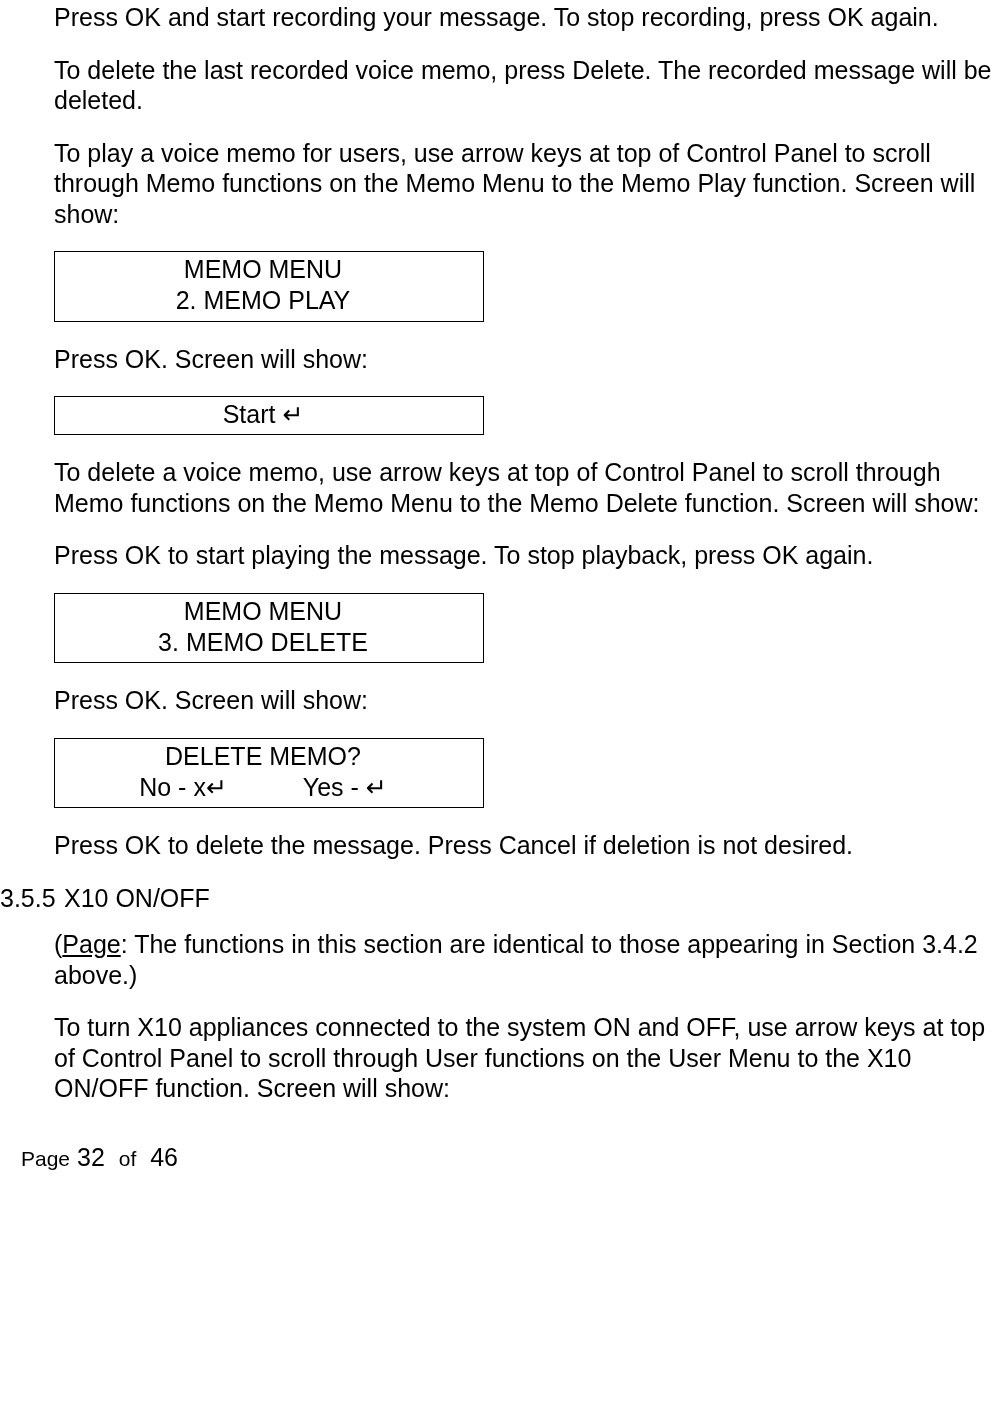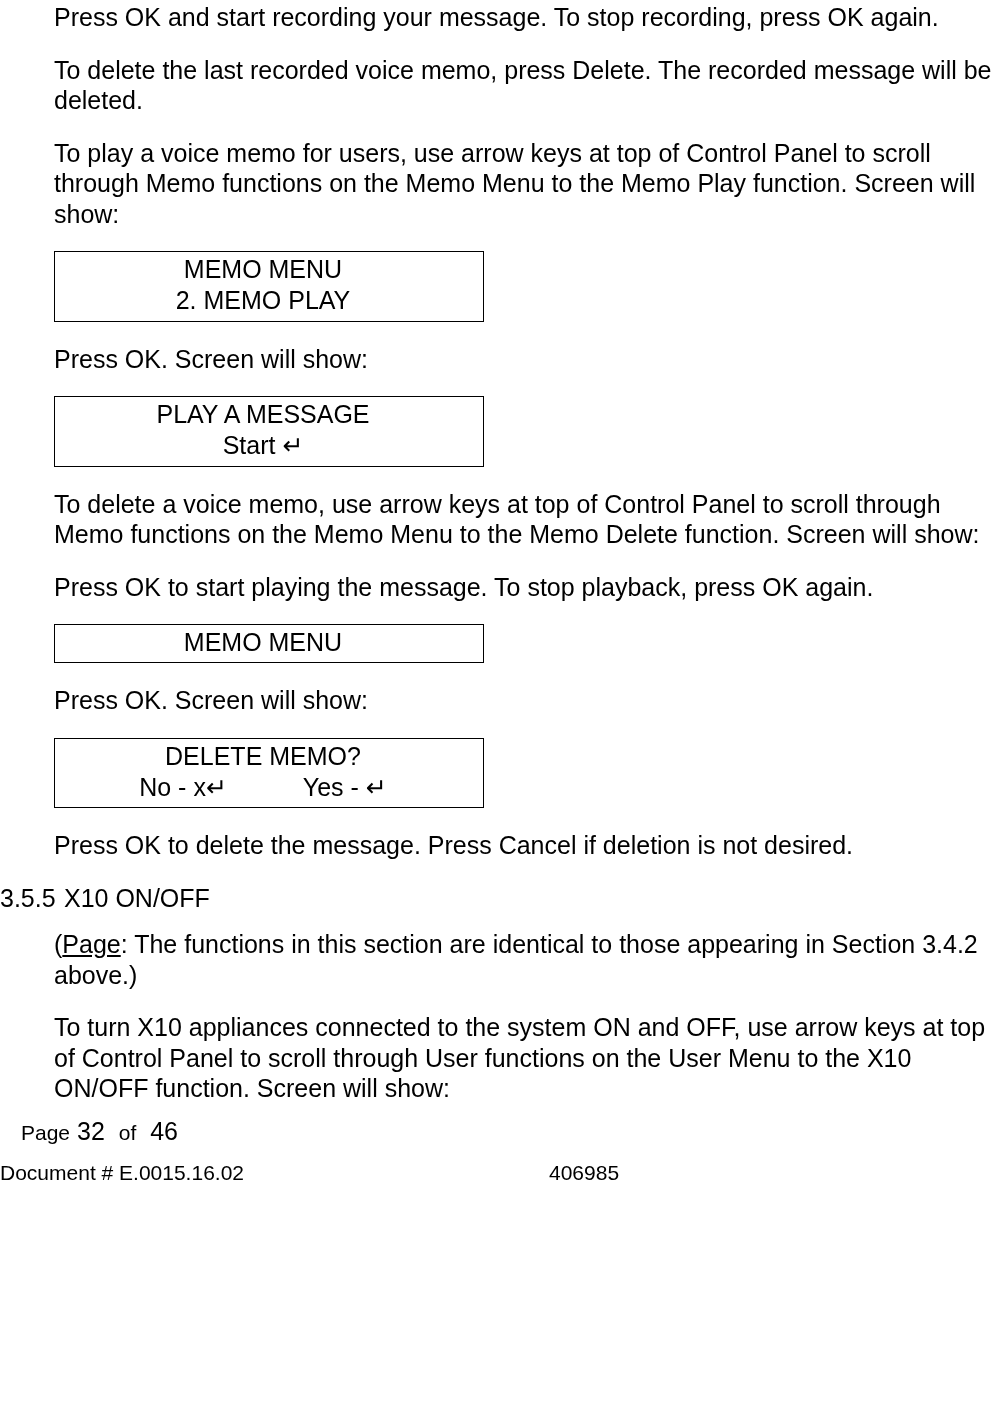--- a/index.html
+++ b/index.html
@@ -87,30 +87,30 @@
     <p class="para">To play a voice memo for users, use arrow keys at top of Control Panel to scroll through Memo functions on the Memo Menu to the Memo Play function. Screen will show:</p>
 
     <div class="lcd">
       <span class="line">MEMO MENU</span>
       <span class="line">2. MEMO PLAY</span>
     </div>
 
     <p class="para">Press OK. Screen will show:</p>
 
     <div class="lcd">
-      <span class="line">PLAY A MESSAGE</span>
       <span class="line">Start ↵</span>
     </div>
 
     <p class="para">To delete a voice memo, use arrow keys at top of Control Panel to scroll through Memo functions on the Memo Menu to the Memo Delete function. Screen will show:</p>
 
     <p class="para">Press OK to start playing the message. To stop playback, press OK again.</p>
 
     <div class="lcd">
       <span class="line">MEMO MENU</span>
+      <span class="line">3. MEMO DELETE</span>
     </div>
 
     <p class="para">Press OK. Screen will show:</p>
 
     <div class="lcd">
       <span class="line">DELETE MEMO?</span>
       <span class="line two-col">
         <span>No - x↵</span>
         <span>Yes - ↵</span>
       </span>
@@ -129,18 +129,14 @@
 
   </div>
 
   <div class="footer">
     <div class="footer-top">
       <span class="pg-label">Page</span>
       <span>32</span>&nbsp;
       <span class="pg-of">of</span>&nbsp;
       <span>46</span>
     </div>
-    <div class="footer-bot">
-      <span class="docleft">Document # E.0015.16.02</span>
-      <span class="docright">406985</span>
-    </div>
   </div>
 </div>
 
 </body></html>

